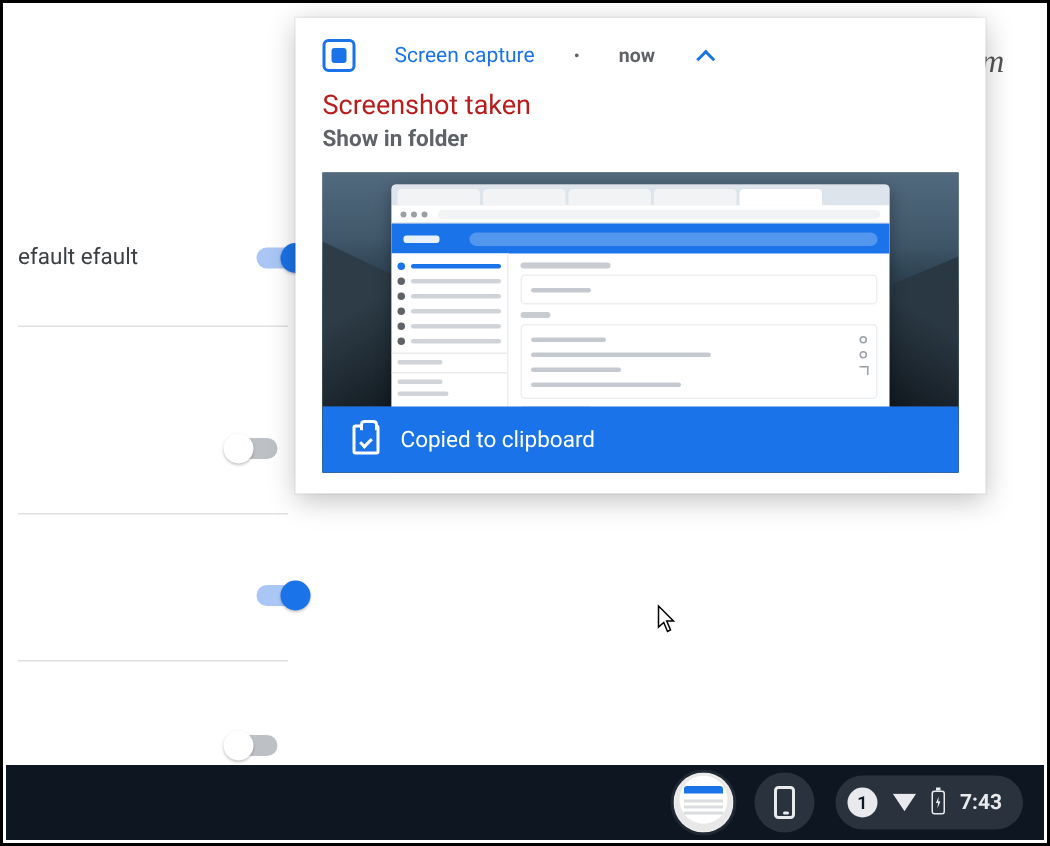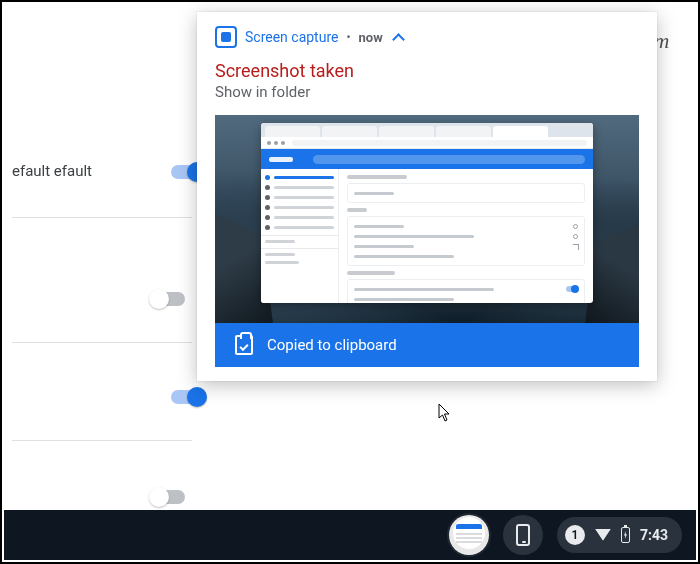--- a/index.html
+++ b/index.html
@@ -77,21 +77,21 @@
     top: 10px;
     width: 460px;
     background: #fff;
     border-radius: 0;
     box-shadow: 0 4px 18px rgba(0,0,0,.25), 0 0 0 1px rgba(0,0,0,.04);
   }
   .notif-header {
     display: flex;
     align-items: center;
     padding: 14px 18px 6px 18px;
-    gap: 8px;
+    gap: 26px;
     font-size: 14px;
   }
   .app-icon {
     width: 22px; height: 22px;
     border: 2px solid #1a73e8;
     border-radius: 4px;
     display: flex;
     align-items: center;
     justify-content: center;
   }
@@ -147,28 +147,29 @@
   .title {
     font-size: 18px;
     color: #b91c1c;
     margin-top: 6px;
   }
   .subtitle {
     font-size: 15px;
     color: #5f6368;
     margin-top: 2px;
     cursor: pointer;
+    font-weight: bold;
   }
   
   .thumb-wrap {
     margin-top: 14px;
     width: 100%;
     background: #0d2a3d;
     position: relative;
-    height: 252px;
+    height: 200px;
   }
   .thumb-bg {
     position: absolute;
     inset: 0;
     background:
       radial-gradient(ellipse at 12% 60%, #2a3e4f 20%, transparent 45%),
       radial-gradient(ellipse at 92% 58%, #273a49 18%, transparent 40%),
       linear-gradient(#526a7e 0%, #3a5163 30%, #0d1c27 80%);
   }
   .mountain-left {

